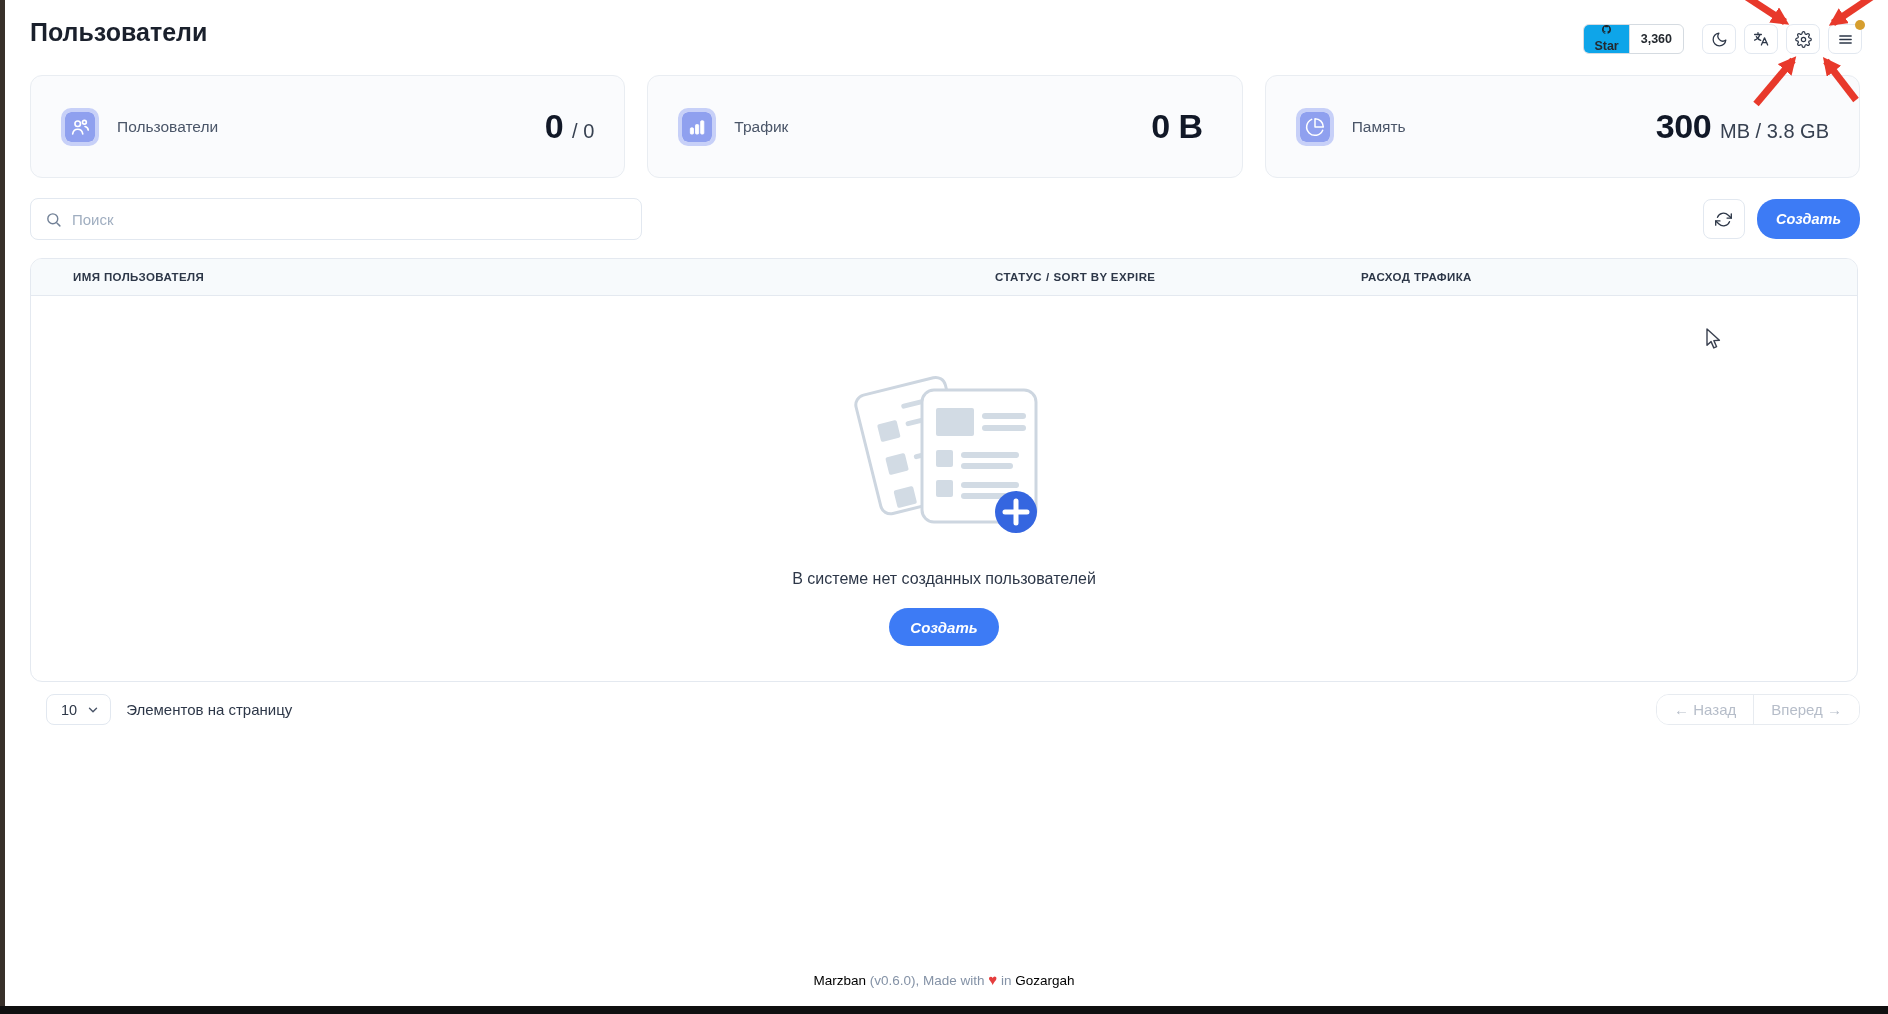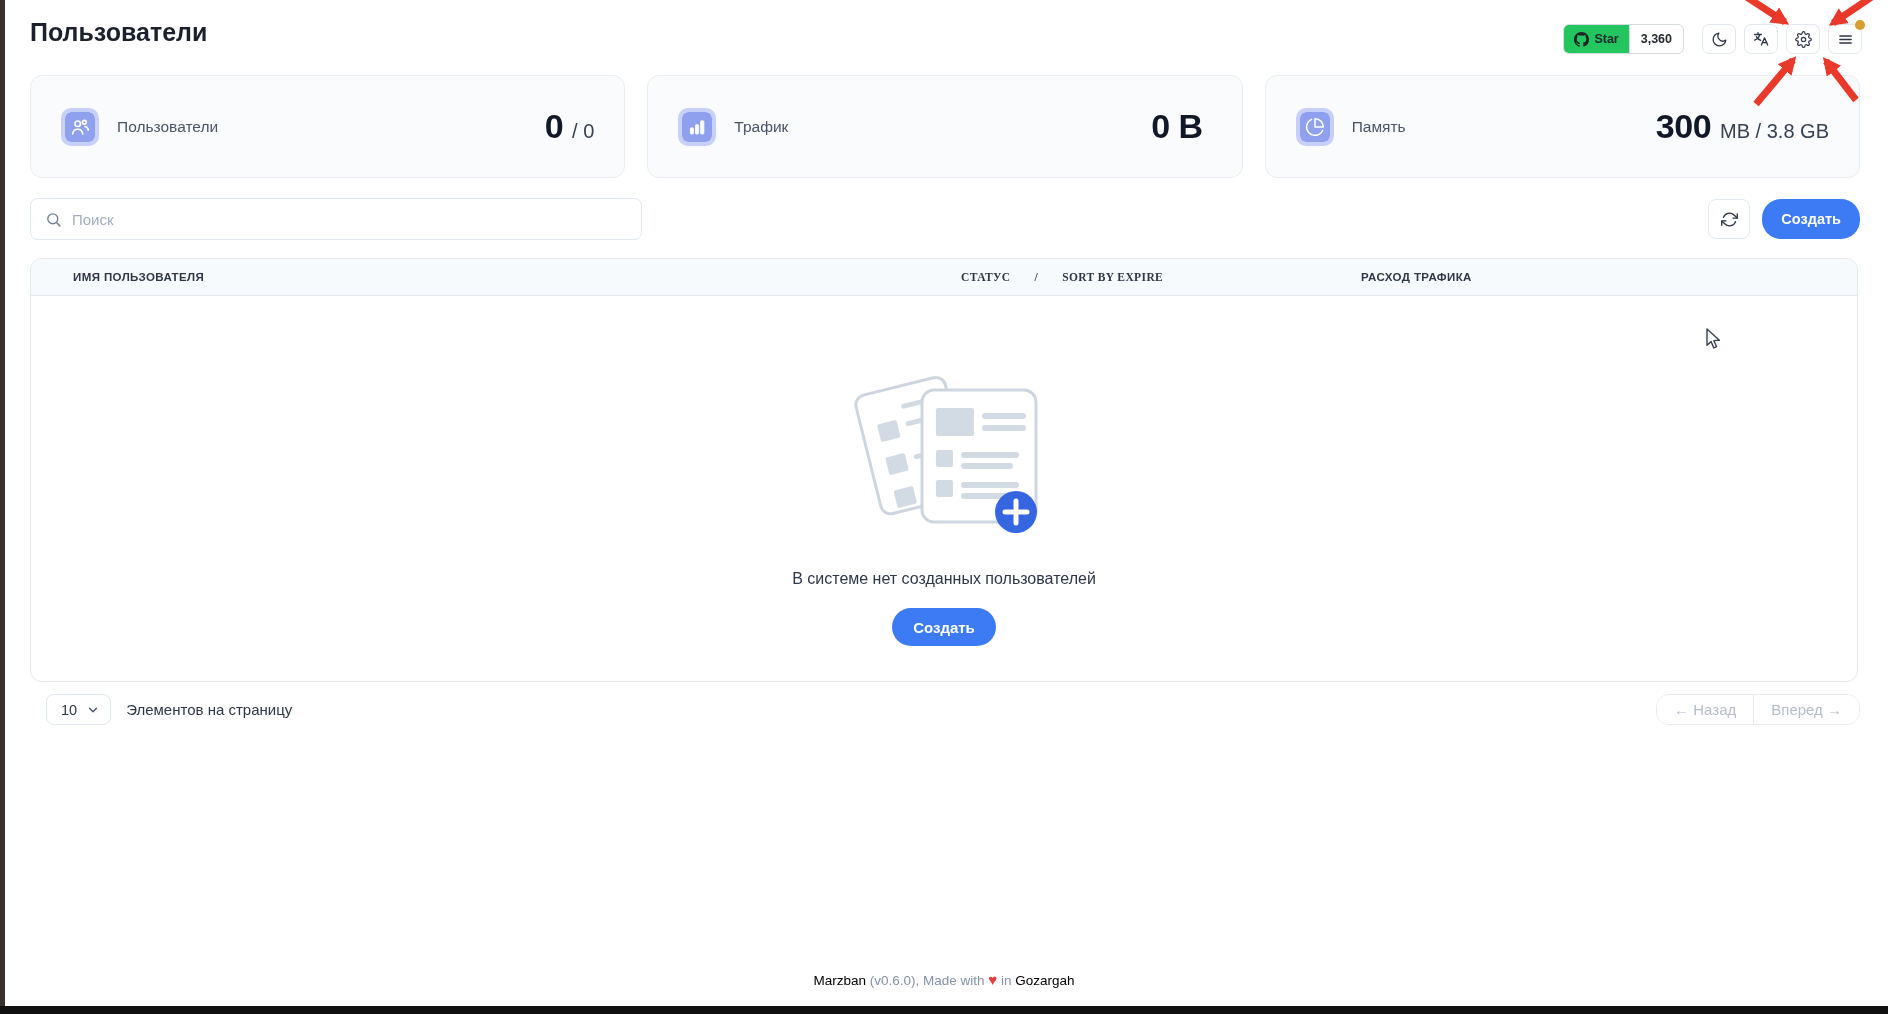--- a/index.html
+++ b/index.html
@@ -8,21 +8,21 @@
   .viewport { position:relative; width:1888px; height:1014px; background:#fff; overflow:hidden; }
 
   .edge-left  { position:absolute; left:0; top:0; width:5px; height:100%; background:#38302a; z-index:60; }
   .edge-bottom{ position:absolute; left:0; bottom:0; width:100%; height:8px; background:#101010; z-index:60; }
 
   .page-title { position:absolute; left:30px; top:18px; font-size:25px; font-weight:700; color:#1a202c; }
 
   
   .header-controls { position:absolute; top:24px; right:26px; display:flex; align-items:flex-start; gap:8px; z-index:10; }
   .gh { display:flex; height:30px; border:1px solid #d5dbe1; border-radius:6px; overflow:hidden; font-size:12.5px; color:#24292f; background:#fff; margin-right:10px; cursor:pointer; }
-  .gh-star { display:flex; align-items:center; gap:5px; padding:0 10px; background:#22c55e; border-right:1px solid #d5dbe1; font-weight:600; }
+  .gh-star { display:flex; align-items:center; gap:5px; padding:0 10px; background:#0ea5e9; border-right:1px solid #d5dbe1; font-weight:600;flex-direction:column; }
   .gh-count { display:flex; align-items:center; padding:0 11px; font-weight:600; }
   .icon-btn { width:34px; height:30px; border:1px solid #e2e8f0; border-radius:7px; background:#fff; display:flex; align-items:center; justify-content:center; position:relative; cursor:pointer; }
   .icon-btn svg { stroke:#2d3748; }
   .notif-dot { position:absolute; top:-5px; right:-4px; width:10px; height:10px; border-radius:50%; background:#d69e2e; }
 
   
   .stats-row { position:absolute; left:30px; top:75px; width:1830px; display:flex; gap:22px; }
   .stat-card { flex:1; height:103px; background:#fafbfd; border:1px solid #e9edf2; border-radius:12px; display:flex; align-items:center; padding:0 30px; }
   .stat-icon { width:38px; height:38px; border-radius:10px; background:#8fa0ef; border:4px solid #c7d0f8; background-clip:padding-box; display:flex; align-items:center; justify-content:center; flex:0 0 auto; }
   .stat-icon svg { stroke:#fff; }
@@ -31,28 +31,28 @@
   .stat-value-main { font-size:34px; font-weight:700; color:#111827; letter-spacing:-0.5px; }
   .stat-value-suffix { font-size:20px; color:#374151; }
 
   
   .toolbar { position:absolute; left:30px; top:198px; width:1830px; display:flex; align-items:center; }
   .search-box { width:612px; height:42px; border:1px solid #e2e8f0; border-radius:8px; display:flex; align-items:center; padding:8px 14px; gap:10px; background:#fff; }
   .search-box input { border:none; outline:none; flex:1; font-size:15px; color:#2d3748; background:transparent; font-family:inherit; }
   .search-box input::placeholder { color:#a0aec0; }
   .toolbar-right { margin-left:auto; display:flex; align-items:center; gap:12px; }
   .refresh-btn { width:42px; height:40px; border:1px solid #e2e8f0; border-radius:8px; background:#fff; display:flex; align-items:center; justify-content:center; cursor:pointer; }
-  .btn-blue { height:40px; padding:0 19px; background:#3d7bf5; color:#fff; border:none; border-radius:19px; font-weight:700; font-size:14.5px; font-family:inherit; cursor:pointer; }
+  .btn-blue { height:40px; padding:0 19px; background:#3d7bf5; color:#fff; border:none; border-radius:19px; font-weight:700; font-size:14.5px; font-family:inherit; cursor:pointer;font-style:italic; }
 
   
   .users-table { position:absolute; left:30px; top:258px; width:1828px; height:424px; border:1px solid #e4e9f0; border-radius:12px; background:#fff; overflow:hidden; }
   .t-header { position:relative; height:37px; background:#f7fafc; border-bottom:1px solid #e4e9f0; font-size:11.5px; font-weight:700; color:#2d3748; letter-spacing:.4px; }
   .th { position:absolute; top:12px; cursor:pointer; }
   .th-username { left:42px; }
-  .th-status { left:930px; display:flex; gap:24px;font-family:Liberation Serif, serif; }
+  .th-status { left:964px; display:flex; gap:4px; }
   .th-traffic { left:1330px; }
   .t-empty { display:flex; flex-direction:column; align-items:center; padding-top:58px; }
   .empty-msg { margin-top:28px; font-size:16px; color:#2d3748; }
   .empty-btn { margin-top:20px; height:38px; padding:0 21px; font-size:15px; }
 
   
   .pagi { position:absolute; left:30px; top:694px; width:1830px; display:flex; align-items:center; }
   .page-size { height:31px; border:1px solid #e2e8f0; border-radius:8px; background:#fff; display:flex; align-items:center; gap:9px; padding:0 10px 0 14px; font-size:14.5px; color:#2d3748; cursor:pointer;margin-left:16px; }
   .page-size-label { margin-left:15px; font-size:15px; color:#2d3748; }
   .nav-group { margin-left:auto; display:flex; border:1px solid #e7ebf0; border-radius:13px; overflow:hidden; background:#fff; }

